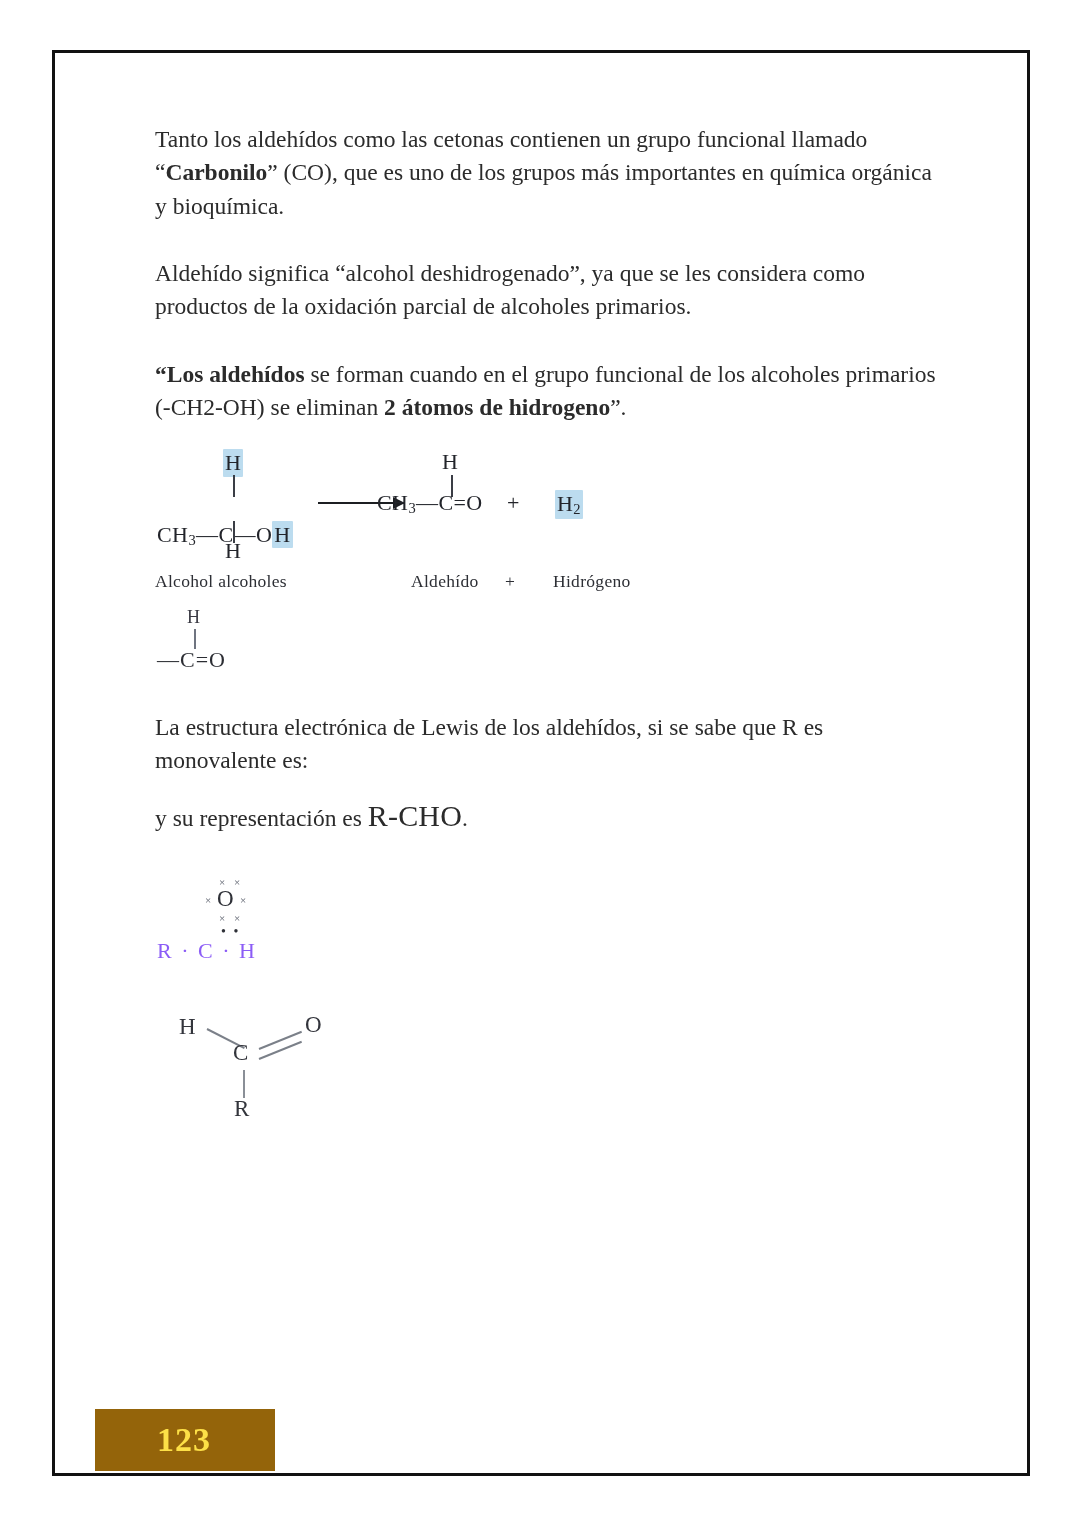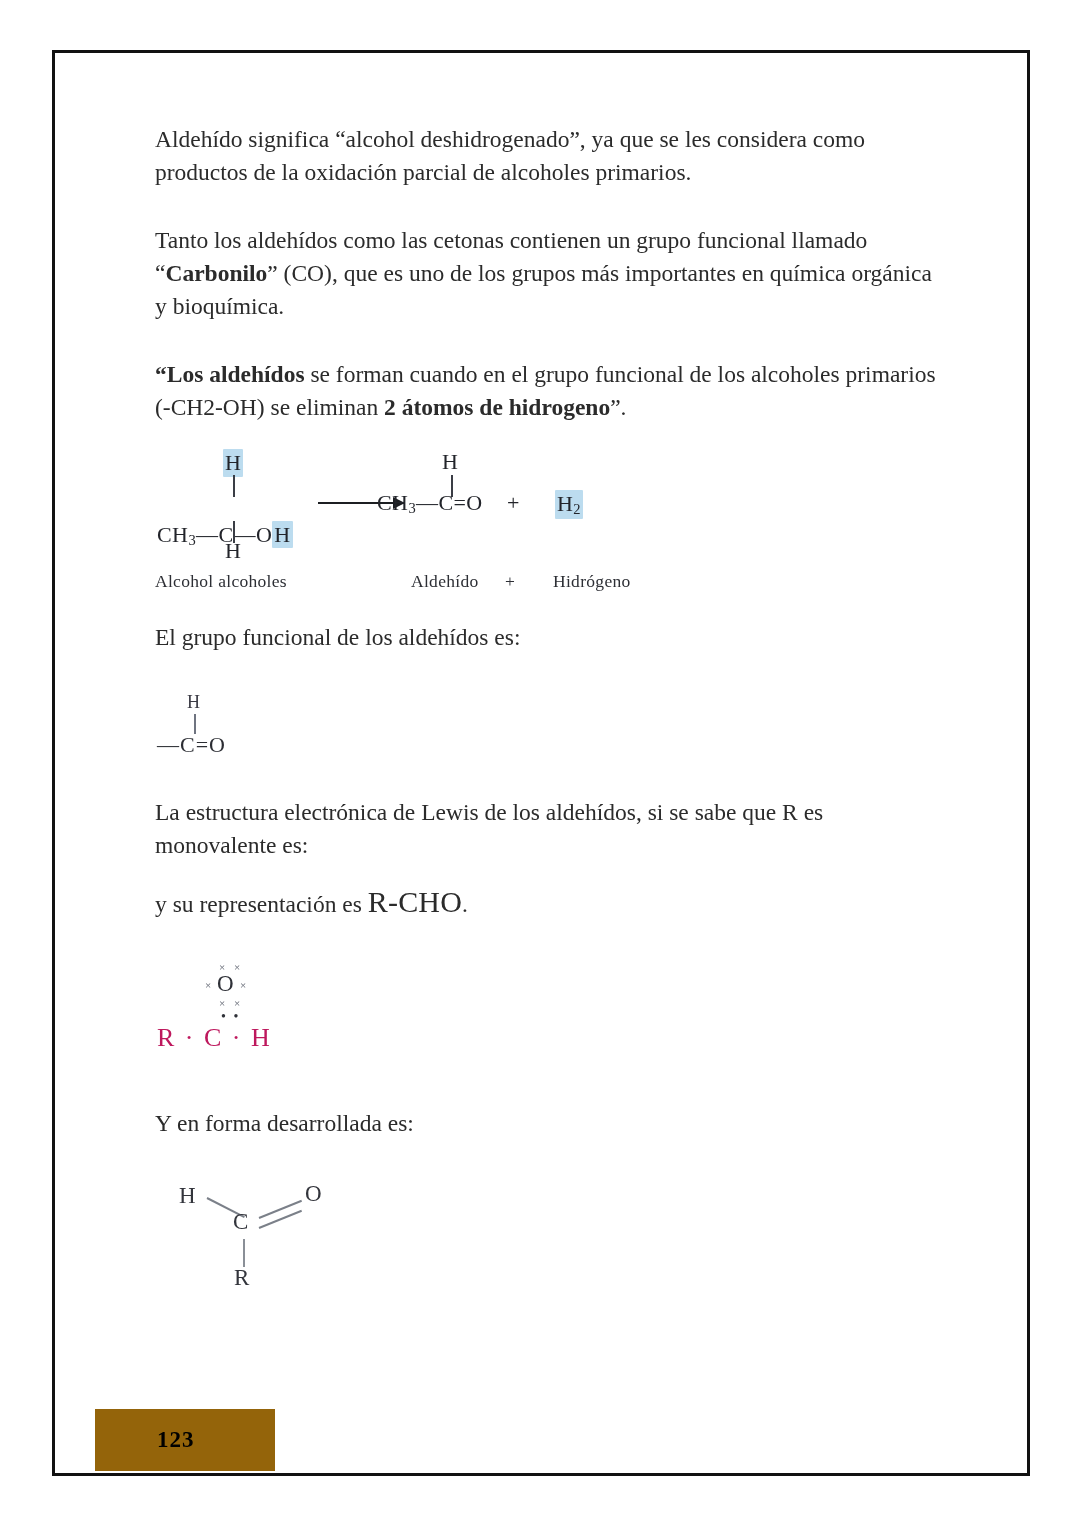--- a/index.html
+++ b/index.html
@@ -160,23 +160,23 @@
     white-space: nowrap;
   }
   .lw-dots {
     position: absolute;
     font-size: 14px;
     color: #2f3138;
     letter-spacing: 2px;
   }
   .lw-row {
     position: absolute;
-    font-size: 26px;
+    font-size: 22px;
     letter-spacing: 2px;
-    color: #be185d;
+    color: #8b5cf6;
     white-space: nowrap;
   }
 
   
   .devform {
     position: relative;
     height: 140px;
     margin: 0 0 20px 0;
     padding-left: 24px;
   }
@@ -202,38 +202,38 @@
     position: absolute;
     left: 40px;
     top: 1356px;
     width: 180px;
     height: 62px;
     background: #94640a;
     display: flex;
     align-items: center;
   }
   .page-badge span {
-    color: #000000;
-    font-size: 23px;
+    color: #fde047;
+    font-size: 34px;
     font-weight: bold;
     padding-left: 62px;
     letter-spacing: 1px;
   }
 </style>
 </head>
 <body>
 
 <div class="page-frame">
 
   <div class="page-content">
 
 
+    <p class="para"><span>Tanto los aldehídos como las cetonas contienen un grupo funcional llamado “</span><b>Carbonilo</b><span>” (CO), que es uno de los grupos más importantes en química orgánica y bioquímica.</span></p>
+
     <p class="para">Aldehído significa “alcohol deshidrogenado”, ya que se les considera como productos de la oxidación parcial de alcoholes primarios.</p>
-
-    <p class="para"><span>Tanto los aldehídos como las cetonas contienen un grupo funcional llamado “</span><b>Carbonilo</b><span>” (CO), que es uno de los grupos más importantes en química orgánica y bioquímica.</span></p>
 
     <p class="para tight"><b>“</b><b>Los aldehídos</b><span> se forman cuando en el grupo funcional de los alcoholes primarios (-CH2-OH) se eliminan </span><b>2 átomos de hidrogeno</b><span>”.</span></p>
 
     <div class="reaction chem">
 
       <span class="rx-atom hl" style="left:68px; top:6px;">H</span>
       <span class="rx-bond-v" style="left:78px; top:32px; height:22px;"></span>
 
       <span class="rx-atom" style="left:2px; top:47px;margin-top:32px;"><span>CH</span><sub>3</sub><span>—C—O</span><span class="hl">H</span></span>
 
@@ -251,21 +251,20 @@
 
       <span class="rx-atom" style="left:352px; top:47px;">+</span>
 
       <span class="rx-atom hl" style="left:400px; top:47px;"><span>H</span><sub>2</sub></span>
 
       <span class="rx-label" style="left:256px; top:128px;">Aldehído</span>
       <span class="rx-label" style="left:350px; top:128px;">+</span>
       <span class="rx-label" style="left:398px; top:128px;">Hidrógeno</span>
     </div>
 
-    <p class="para" style="margin-top:48px;">El grupo funcional de los aldehídos es:</p>
 
     <div class="fgroup chem">
       <span class="fg-h" style="left:32px; top:4px;">H</span>
       <span class="fg-line" style="left:39px; top:26px; height:20px;"></span>
       <span class="fg-main" style="left:2px; top:44px;">—C=O</span>
     </div>
 
     <p class="para tight">La estructura electrónica de Lewis de los aldehídos, si se sabe que R es monovalente es:</p>
 
     <p class="para"><span>y su representación es </span><span class="big-inline">R-CHO</span><span>.</span></p>
@@ -273,21 +272,20 @@
     <div class="lewis chem">
       <span class="lw-x" style="left:64px; top:4px;">× ×</span>
       <span class="lw-x" style="left:50px; top:22px;">×</span>
       <span class="lw-o" style="left:62px; top:14px;">O</span>
       <span class="lw-x" style="left:85px; top:22px;">×</span>
       <span class="lw-x" style="left:64px; top:40px;">× ×</span>
       <span class="lw-dots" style="left:66px; top:52px;"><span>• •</span></span>
       <span class="lw-row" style="left:2px; top:66px;">R · C · H</span>
     </div>
 
-    <p class="para" style="margin-top:30px;">Y en forma desarrollada es:</p>
 
     <div class="devform chem">
       <span class="dv-atom" style="left:24px; top:8px;">H</span>
       <span class="dv-bond" style="left:52px; top:22px; width:42px; transform:rotate(27deg);"></span>
 
       <span class="dv-atom" style="left:78px; top:34px;">C</span>
 
       <span class="dv-bond" style="left:104px; top:42px; width:46px; transform:rotate(-22deg);"></span>
       <span class="dv-bond" style="left:104px; top:52px; width:46px; transform:rotate(-22deg);"></span>
 

